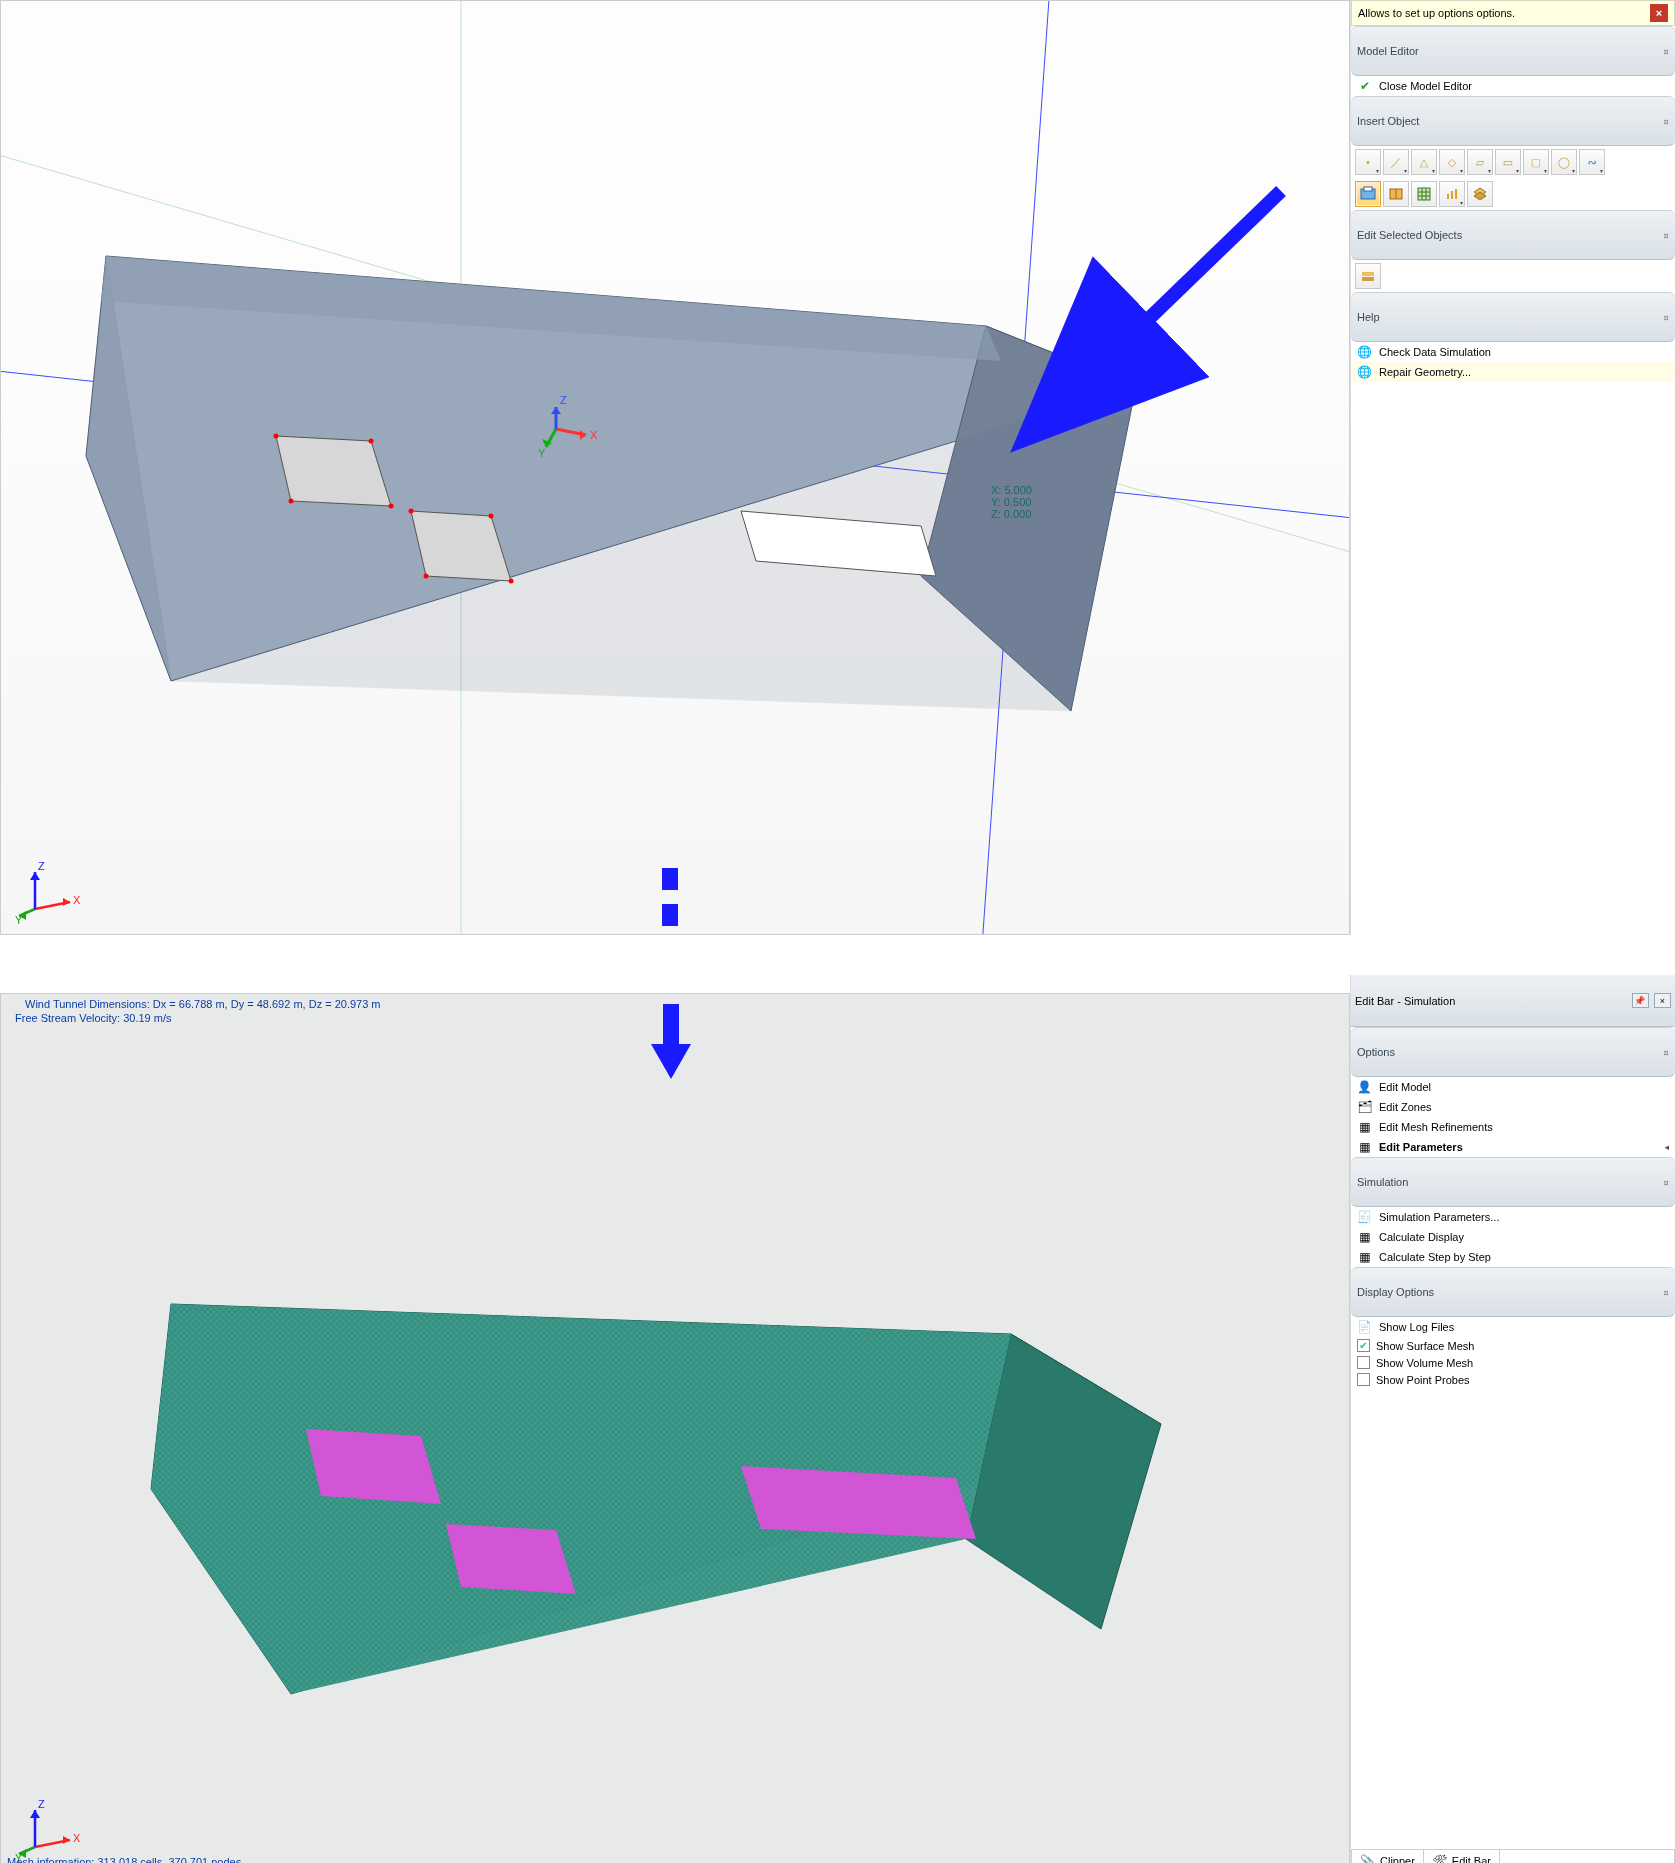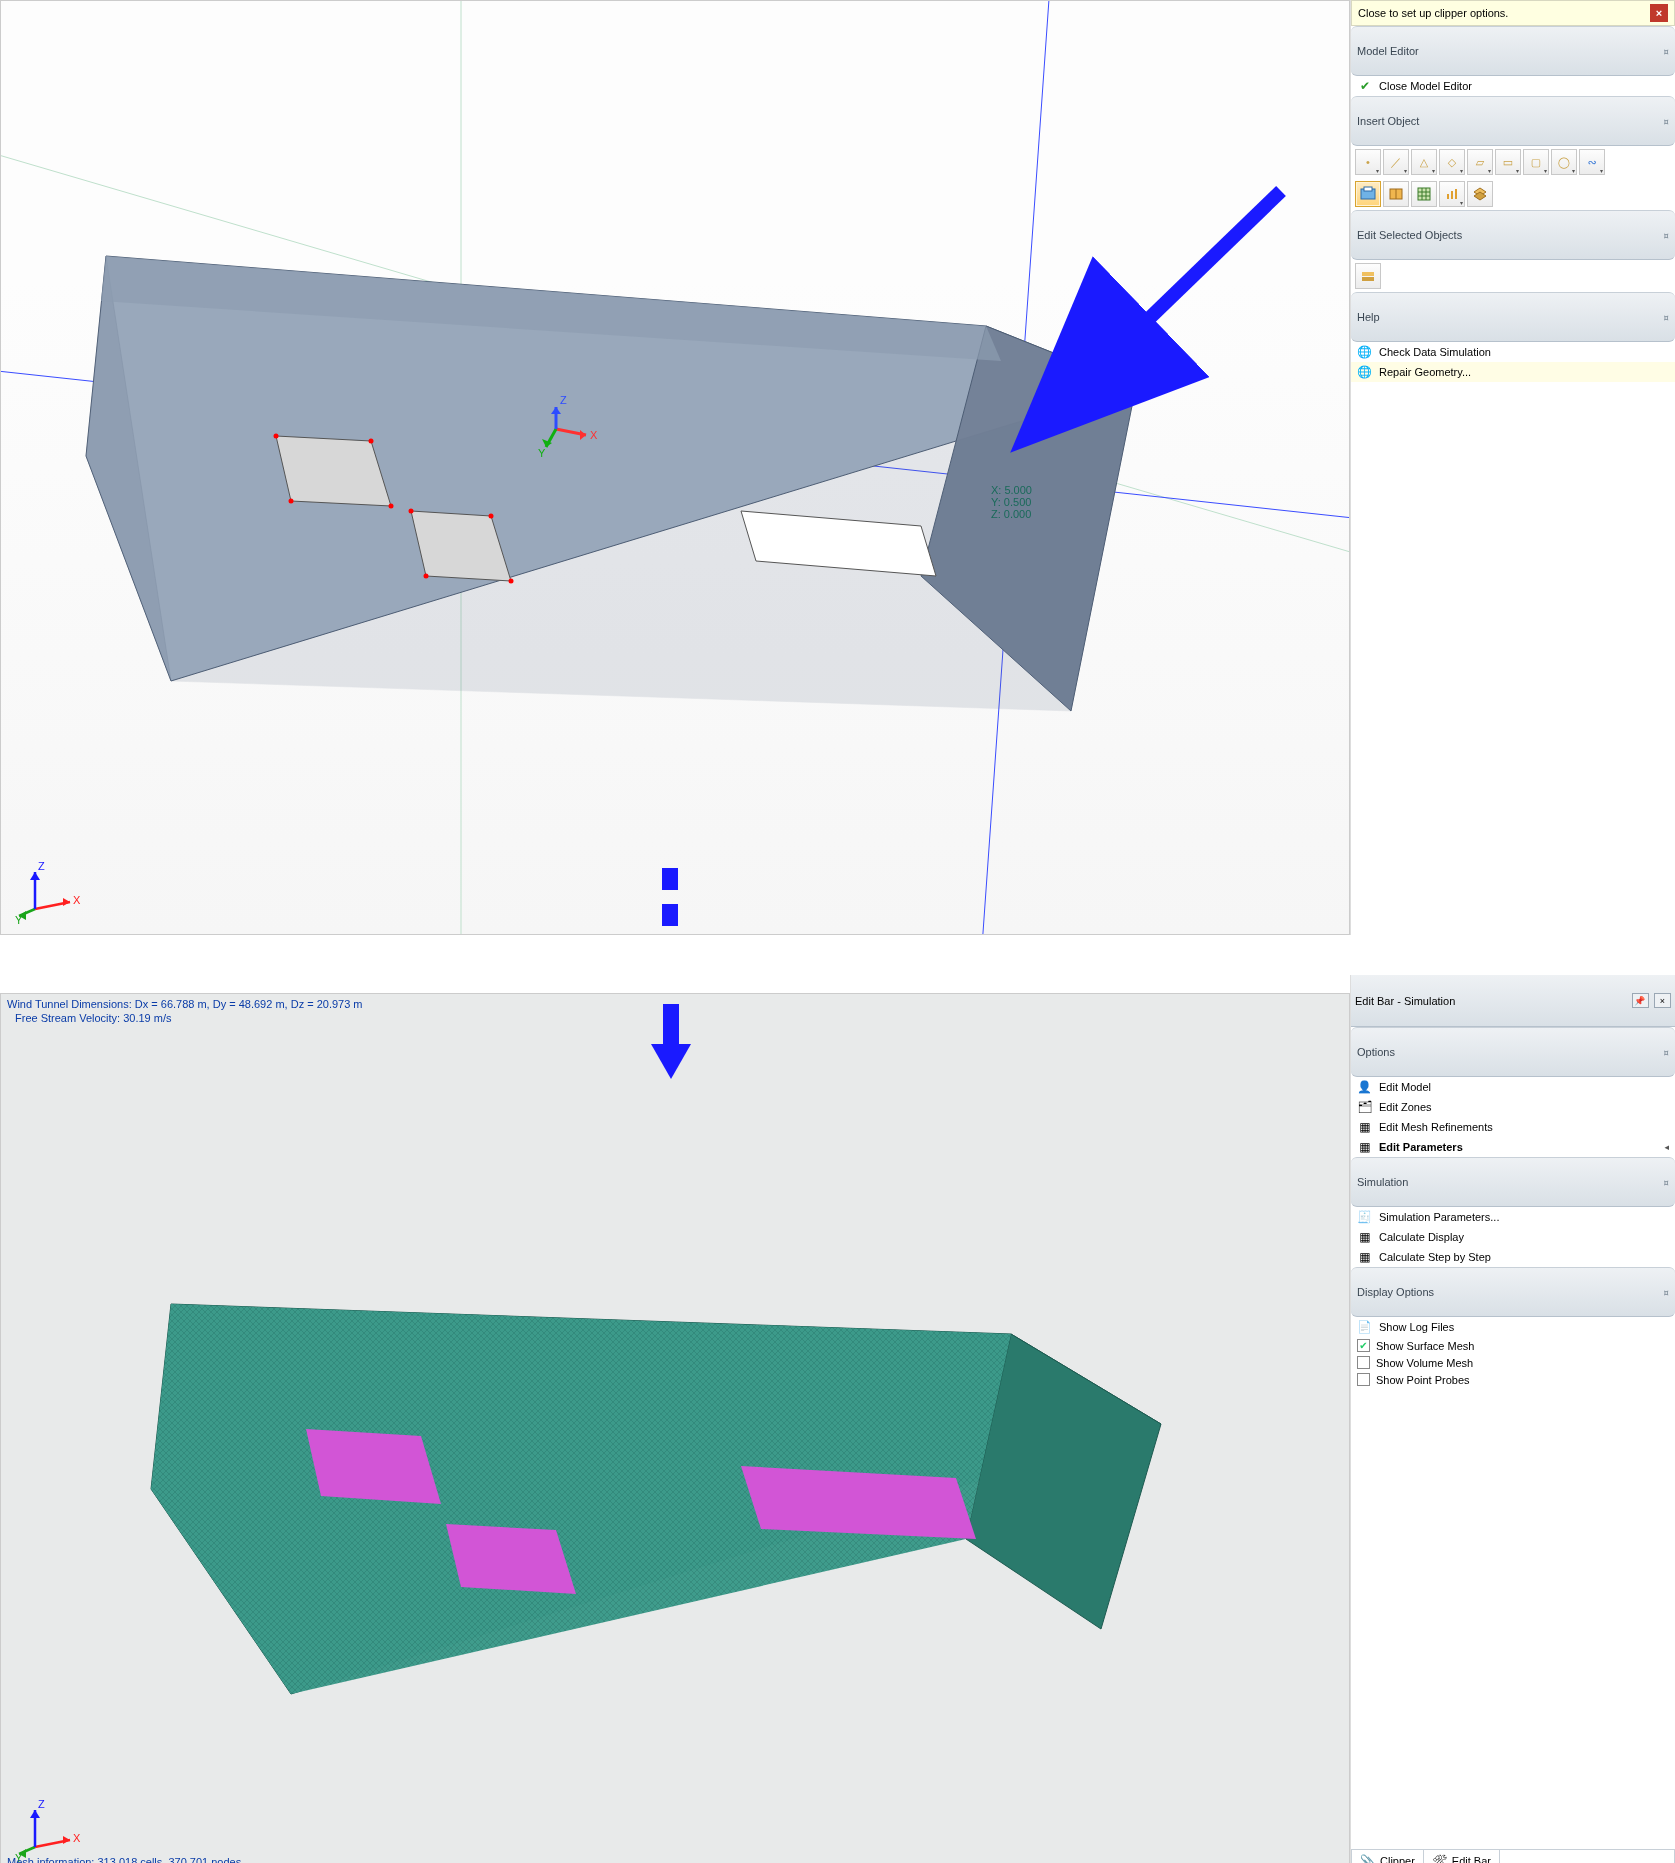--- a/index.html
+++ b/index.html
@@ -105,21 +105,21 @@
       <line x1="20" y1="55" x2="20" y2="18" stroke="#1a1aff" stroke-width="2.5"></line>
         <polygon points="20,18 15,26 25,26" fill="#1a1aff"></polygon>
       <text x="58" y="50" fill="#ff2020" font-size="10">X</text>
       <text x="0" y="70" fill="#1aa51a" font-size="10">Y</text>
       <text x="23" y="16" fill="#1a1aff" font-size="10">Z</text>
     </svg>
   </div>
 
   <div class="sidepanel">
     <div class="tooltip-bar">
-      <span>Close to set up clipper options.</span>
+      <span>Allows to set up options options.</span>
       <span class="close-x">×</span>
     </div>
     <div class="panel-section-hdr">
       <span>Model Editor</span>
         <span class="chev">¤</span>
     </div>
     <div class="panel-item">
       <span class="ico16" style="color:#2a9d2a;">✔</span>
       <span>Close Model Editor</span>
     </div>
@@ -225,21 +225,21 @@
     </div>
   </div>
 </div>
 
 <svg width="1350" height="40" style="position:relative;display:block;">
   
 </svg>
 
 <div class="view-block">
   <div class="canvas bot">
-    <div class="info-text" style="left:6px;top:4px;text-align:center;">Wind Tunnel Dimensions: Dx = 66.788 m, Dy = 48.692 m, Dz = 20.973 m</div>
+    <div class="info-text" style="left:24px;top:4px;text-align:center;">Wind Tunnel Dimensions: Dx = 66.788 m, Dy = 48.692 m, Dz = 20.973 m</div>
     <div class="info-text" style="left:6px;top:18px;padding-left:8px;">Free Stream Velocity: 30.19 m/s</div>
 
     <svg width="1350" height="880" style="position:absolute;left:0;top:0;">
       <defs>
         <pattern id="mesh" width="6" height="6" patternUnits="userSpaceOnUse">
           <rect width="6" height="6" fill="#3c9a8a"></rect>
           <path d="M0 0L6 6M6 0L0 6" stroke="#2d7f72" stroke-width="0.6"></path>
         </pattern>
         <marker id="ah2" markerWidth="14" markerHeight="14" refX="6" refY="2" orient="auto">
           <path d="M0,0 L12,0 L6,14 z" fill="#1a1aff"></path>

